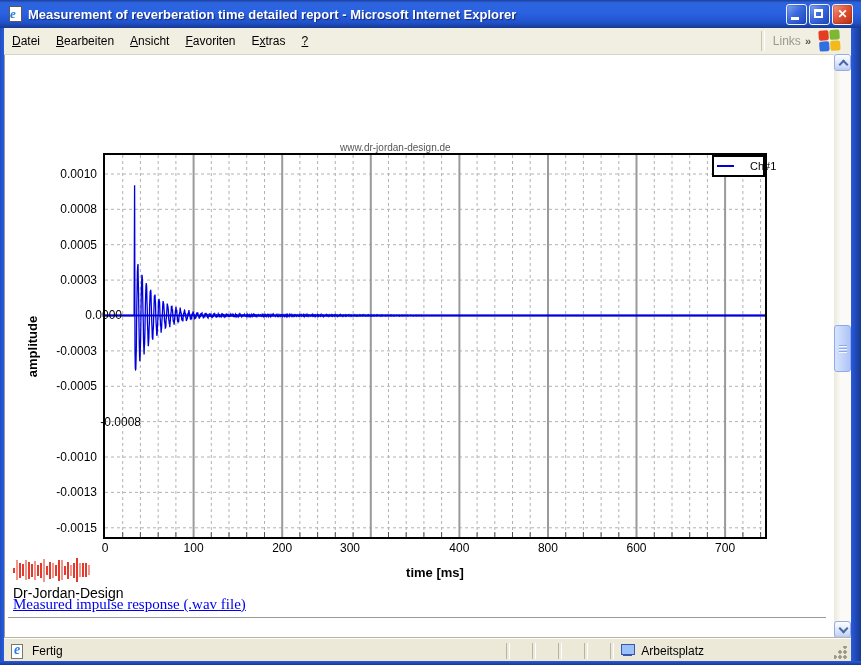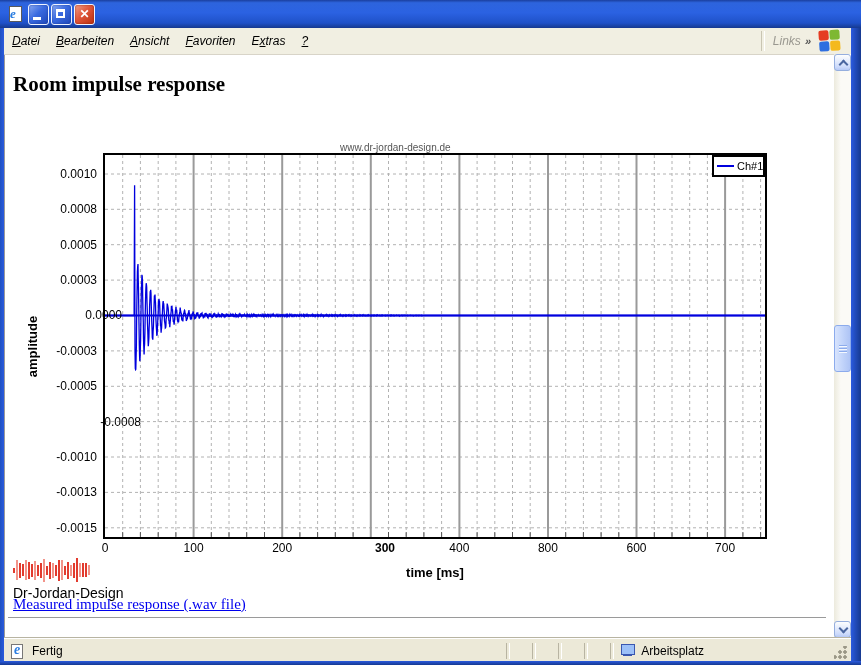--- a/index.html
+++ b/index.html
@@ -14,40 +14,40 @@
   .title-text{color:#fff;font-weight:bold;font-size:13px;text-shadow:1px 1px 1px #10277a;white-space:nowrap;overflow:hidden;flex:1;}
   .winbtns{display:flex;gap:2px;margin-right:8px;}
   .winbtn{width:21px;height:21px;border-radius:3px;border:1px solid #eef3ff;box-sizing:border-box;position:relative;
     background:linear-gradient(135deg,#8aa9f0 0%,#3a6ae0 45%,#1f47b8 100%);box-shadow:inset 0 0 2px #173a9a;}
   .winbtn.close{background:linear-gradient(135deg,#f0a088 0%,#e0563a 45%,#b83010 100%);box-shadow:inset 0 0 2px #8a1d04;}
   .glyph-min{position:absolute;left:4px;bottom:4px;width:8px;height:3px;background:#fff;}
   .glyph-max{position:absolute;left:4px;top:4px;width:9px;height:9px;border:2px solid #fff;border-top-width:3px;box-sizing:border-box;}
   .glyph-close{position:absolute;left:0;top:2px;width:19px;text-align:center;color:#fff;font-weight:bold;font-size:12px;}
   
   .menubar{position:absolute;left:4px;top:28px;width:847px;height:26px;z-index:5;background:#f1efe2;
-    border-bottom:1px solid #d8d4c8;display:flex;align-items:center;font-size:12px;color:#000;font-style:italic;}
+    border-bottom:1px solid #d8d4c8;display:flex;align-items:center;font-size:12px;color:#000;}
   .menu-item{padding:4px 8px;cursor:default;}
   .menu-item .u{text-decoration:underline;}
   .menubar .spacer{flex:1;}
   .menubar .vsep{width:2px;height:20px;border-left:1px solid #c9c5b2;border-right:1px solid #fff;margin:0 4px;}
   .links{color:#9a9890;padding:4px 4px;}
   .chevron{font-weight:bold;color:#555;font-size:11px;margin-right:8px;}
   .winlogo{width:22px;height:22px;margin-right:10px;display:grid;grid-template-columns:10px 10px;grid-template-rows:10px 10px;gap:1px;transform:rotate(-4deg);}
   .winlogo i{border-radius:2px;display:block;}
   
   .content{position:absolute;left:4px;top:54px;width:830px;height:584px;background:#fff;border-left:1px solid #9a9a9a;z-index:2;}
   .heading{position:absolute;left:13px;top:72px;font:bold 21px "Liberation Serif",serif;color:#000;z-index:3;}
   #chart-svg{position:absolute;left:0;top:0;z-index:2;pointer-events:none;}
   .grid-dash{stroke:#b2b2b2;stroke-width:1;stroke-dasharray:3 3;}
   .grid-major{stroke:#9a9a9a;stroke-width:2;}
   .ticks{stroke:#555;stroke-width:1;}
   .axis-label-y{position:absolute;left:-18px;top:339px;width:100px;text-align:center;font:bold 13px "Liberation Sans",sans-serif;transform:rotate(-90deg);z-index:3;}
   .axis-label-x{position:absolute;left:395px;top:565px;width:80px;text-align:center;font:bold 13px "Liberation Sans",sans-serif;z-index:3;}
   .watermark{position:absolute;left:338px;top:142px;font-size:10px;color:#555;background:#fff;padding:0 2px;z-index:3;}
-  .legend{position:absolute;left:712px;top:155px;width:53px;height:22px;background:#fff;border:2px solid #000;box-sizing:border-box;display:flex;align-items:center;padding-left:3px;gap:3px;z-index:3;}
+  .legend{position:absolute;left:712px;top:155px;width:53px;height:22px;background:#fff;border:2px solid #000;box-sizing:border-box;display:flex;align-items:center;padding-left:3px;gap:16px;z-index:3;}
   .legend .line{width:17px;height:2px;background:#0000dd;flex:none;}
   .legend .lbl{font-size:11px;}
   .ylab{position:absolute;left:0;width:97px;text-align:right;font-size:12px;z-index:3;}
   .xlab{position:absolute;top:541px;width:40px;text-align:center;font-size:12px;z-index:3;}
   
   .logo{position:absolute;left:13px;top:555px;width:80px;height:30px;display:flex;align-items:center;gap:1px;z-index:3;}
   .logo i{width:2px;display:block;}
   .logo-caption{position:absolute;left:13px;top:585px;font-size:14px;color:#000;z-index:3;}
   .dl-link{position:absolute;left:13px;top:596px;font:15px "Liberation Serif",serif;color:#0000ee;text-decoration:underline;z-index:3;}
   .hr{position:absolute;left:8px;top:617px;width:818px;height:2px;border-top:1px solid #9a9a9a;border-bottom:1px solid #fff;z-index:3;}
@@ -89,20 +89,21 @@
 </head>
 <body>
 
 <div class="window">
 
   <div class="titlebar">
     <div class="appicon">
         <span class="page"></span>
         <span class="e">e</span>
       </div>
+    <div class="title-text">Measurement of reverberation time detailed report - Microsoft Internet Explorer</div>
     <div class="winbtns">
       <div class="winbtn">
           <span class="glyph-min"></span>
         </div>
       <div class="winbtn">
           <span class="glyph-max"></span>
         </div>
       <div class="winbtn close">
           <span class="glyph-close">✕</span>
         </div>
@@ -122,21 +123,20 @@
     <div class="chevron">»</div>
     <div class="winlogo">
       <i style="background:#e53c22"></i>
         <i style="background:#7eb832"></i>
         <i style="background:#2f6fe0"></i>
         <i style="background:#f4b91d"></i>
     </div>
   </div>
 
   <div class="content"></div>
-  <div class="heading">Room impulse response</div>
 
   <svg id="chart-svg" width="861" height="665" viewBox="0 0 861 665">
       <line class="grid-dash" x1="105" y1="174.0" x2="765" y2="174.0"></line>
       <line class="grid-dash" x1="105" y1="209.3" x2="765" y2="209.3"></line>
       <line class="grid-dash" x1="105" y1="244.7" x2="765" y2="244.7"></line>
       <line class="grid-dash" x1="105" y1="280.1" x2="765" y2="280.1"></line>
       <line class="grid-dash" x1="105" y1="350.9" x2="765" y2="350.9"></line>
       <line class="grid-dash" x1="105" y1="386.3" x2="765" y2="386.3"></line>
       <line class="grid-dash" x1="105" y1="421.6" x2="765" y2="421.6"></line>
       <line class="grid-dash" x1="105" y1="457.0" x2="765" y2="457.0"></line>
@@ -231,21 +231,21 @@
       <div class="ylab" style="top: 379.266px;">-0.0005</div>
       <div class="ylab" style="top: 414.65px; margin-left: 44px;">-0.0008</div>
       <div class="ylab" style="top: 450.033px;">-0.0010</div>
       <div class="ylab" style="top: 485.417px;">-0.0013</div>
       <div class="ylab" style="top: 520.8px;">-0.0015</div>
     </div>
   <div id="x-labels">
       <div class="xlab" style="left: 85px;">0</div>
       <div class="xlab" style="left: 173.591px;">100</div>
       <div class="xlab" style="left: 262.181px;">200</div>
-      <div class="xlab" style="left: 365px; font-weight: bold;">300</div>
+      <div class="xlab" style="left: 330px;">300</div>
       <div class="xlab" style="left: 439.362px;">400</div>
       <div class="xlab" style="left: 527.953px;">800</div>
       <div class="xlab" style="left: 616.544px;">600</div>
       <div class="xlab" style="left: 705.134px;">700</div>
     </div>
 
   <div class="logo" id="logo-bars">
       <i style="height: 5px; background: rgb(226, 59, 46);"></i>
       <i style="height: 20px; background: rgb(242, 148, 138);"></i>
       <i style="height: 15px; background: rgb(226, 59, 46);"></i>

